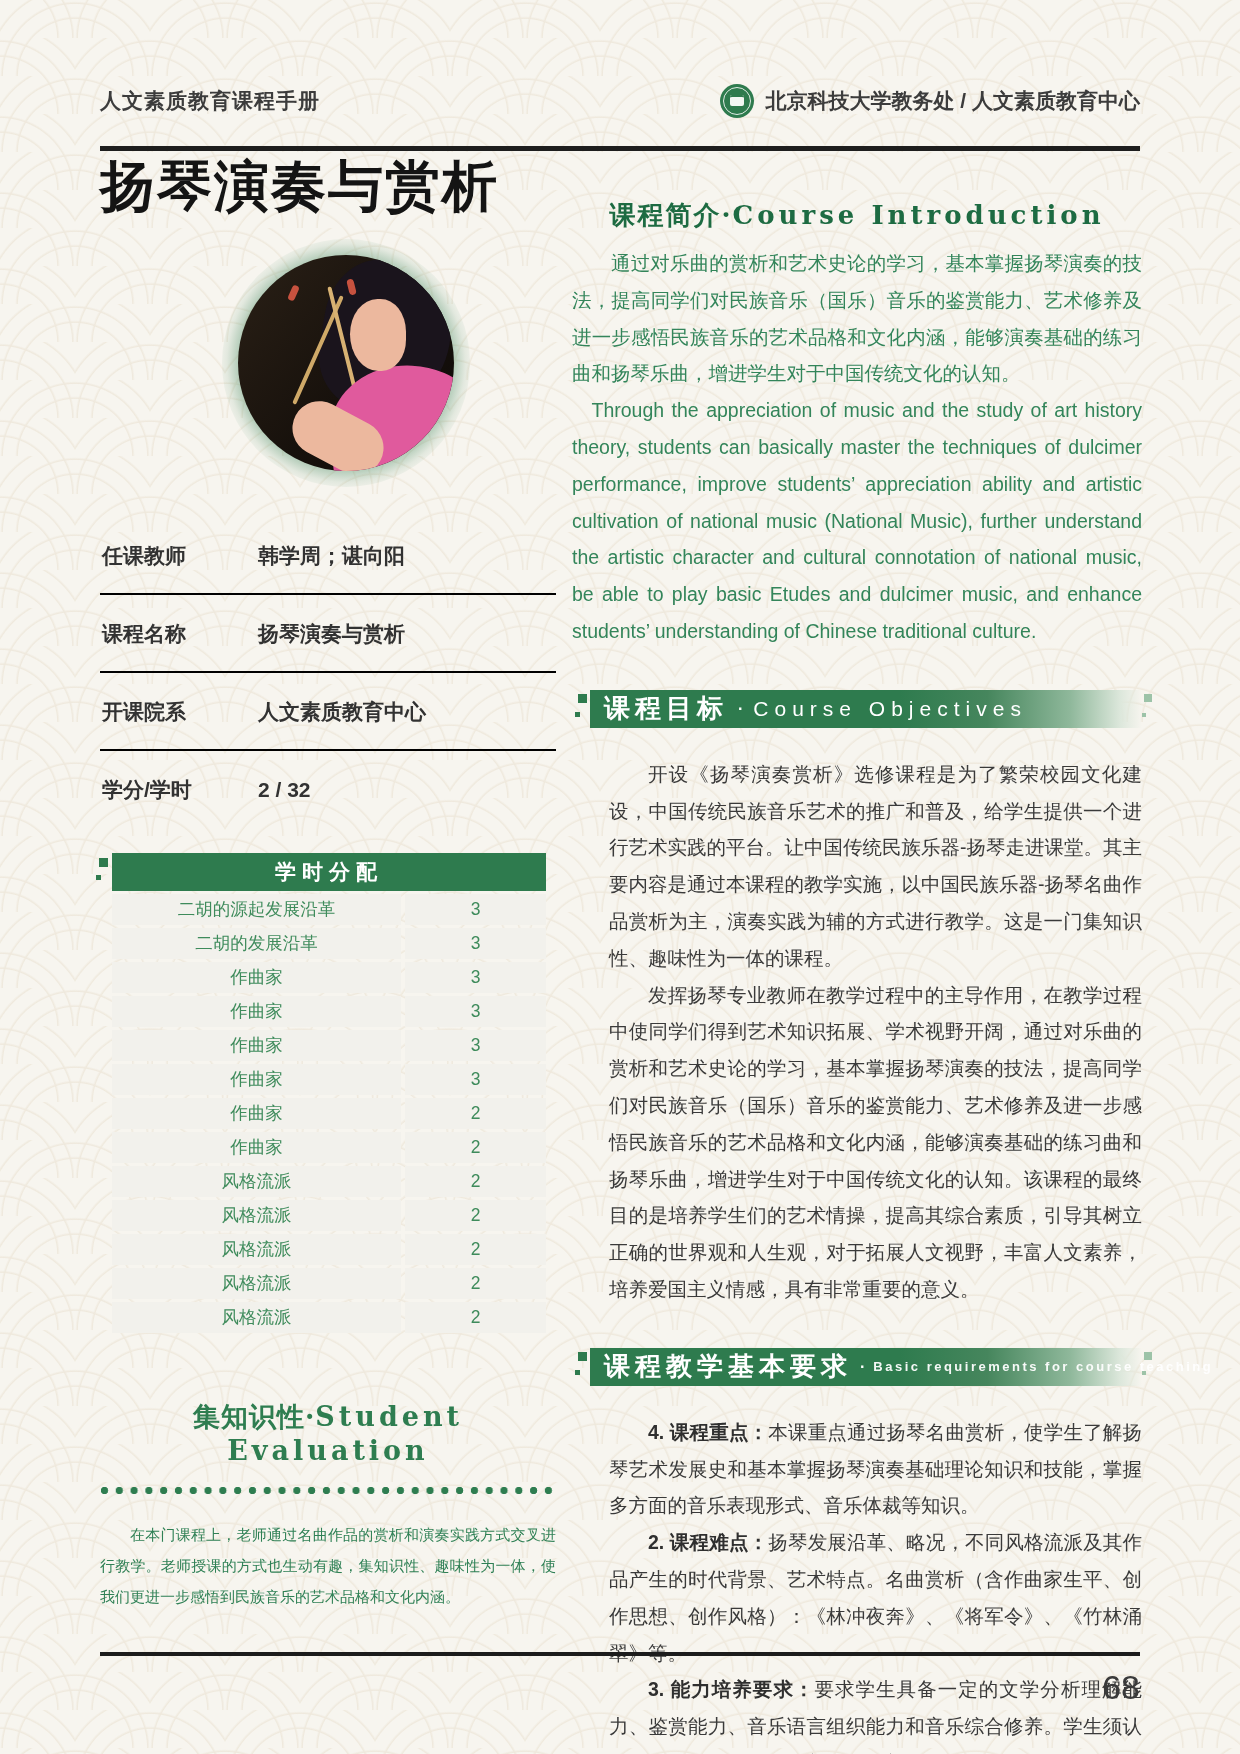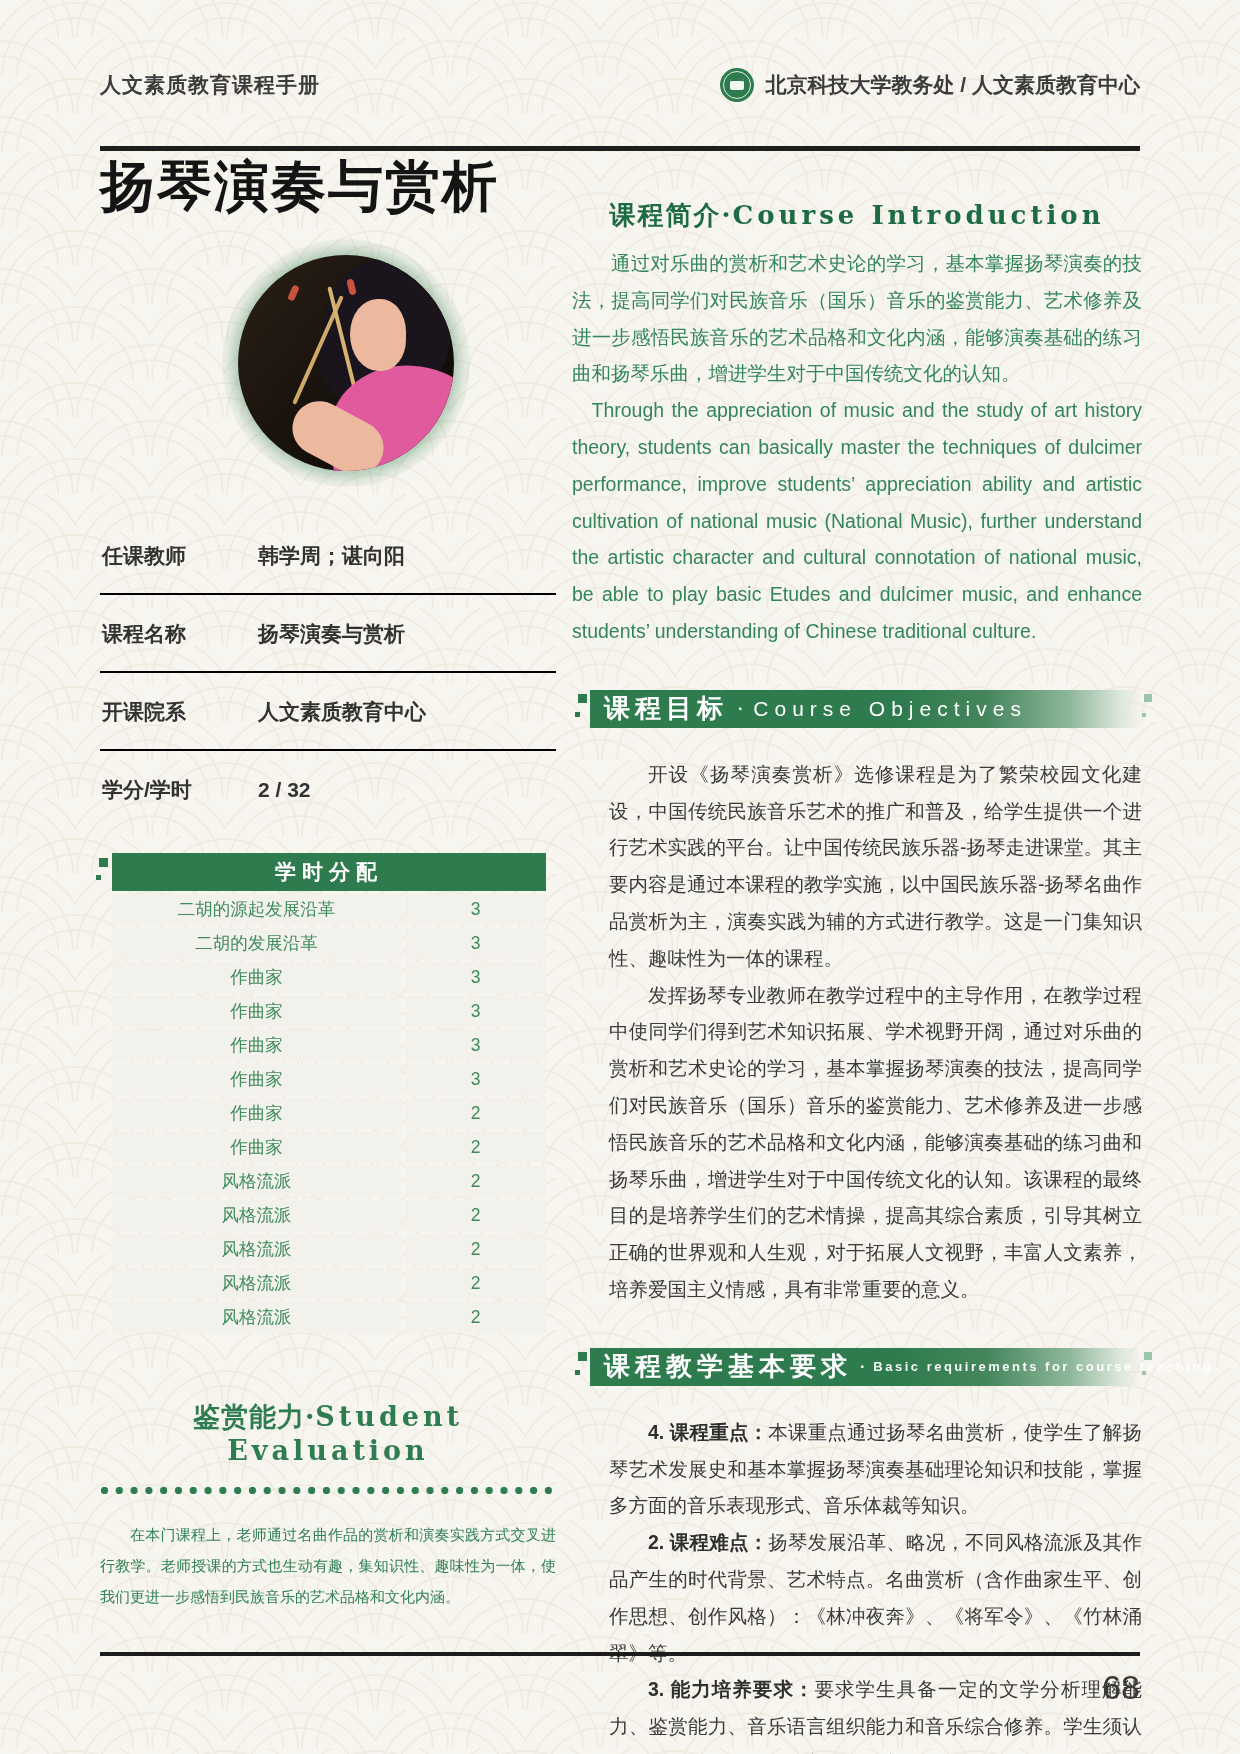--- a/index.html
+++ b/index.html
@@ -7,21 +7,21 @@
     width:1240px;height:1754px;position:relative;overflow:hidden;
     font-family:"Liberation Sans","DejaVu Sans",sans-serif;
     background-color:#f7f5ef;
     background-image:
       radial-gradient(circle at 50% 100%, rgba(0,0,0,0) 53%, #efe9dd 54%, rgba(0,0,0,0) 56%, rgba(0,0,0,0) 67%, #efe9dd 68%, rgba(0,0,0,0) 70%, rgba(0,0,0,0) 81%, #efe9dd 82%, rgba(0,0,0,0) 84%),
       radial-gradient(circle at 50% 100%, rgba(0,0,0,0) 53%, #efe9dd 54%, rgba(0,0,0,0) 56%, rgba(0,0,0,0) 67%, #efe9dd 68%, rgba(0,0,0,0) 70%, rgba(0,0,0,0) 81%, #efe9dd 82%, rgba(0,0,0,0) 84%);
     background-size:150px 76px;
     background-position:0 0,75px 38px;
   }
   
-  .header{position:absolute;top:68px;left:100px;right:100px;display:flex;justify-content:space-between;align-items:center;}
+  .header{position:absolute;top:84px;left:100px;right:100px;display:flex;justify-content:space-between;align-items:center;}
   .header-left{font-size:21px;font-weight:bold;color:#3c3c3c;letter-spacing:1px;}
   .header-right{display:flex;align-items:center;gap:11px;font-size:21px;font-weight:bold;color:#3c3c3c;}
   .logo{width:34px;height:34px;border-radius:50%;background:#2e7b4e;position:relative;flex:none;}
   .logo::before{content:"";position:absolute;inset:3px;border:1.5px solid rgba(255,255,255,.85);border-radius:50%;}
   .logo::after{content:"";position:absolute;left:10px;top:11px;width:14px;height:11px;background:#f2f7f3;border-radius:2px;box-shadow:0 3px 0 -1px #2e7b4e inset;}
   .header-rule{position:absolute;top:146px;left:100px;right:100px;height:5px;background:#1e1e1e;}
   
   .col-left{position:absolute;left:100px;top:152px;width:456px;}
   .col-right{position:absolute;left:572px;top:198px;width:570px;}
   
@@ -178,21 +178,21 @@
         <div class="cell c1">风格流派</div>
         <div class="cell c2">2</div>
       </div>
     <div class="schedule-row">
         <div class="cell c1">风格流派</div>
         <div class="cell c2">2</div>
       </div>
   </div>
 
   <div class="se-title">
-    <span>鉴赏能力</span><span>·</span><span class="en">Student Evaluation</span>
+    <span>集知识性</span><span>·</span><span class="en">Student Evaluation</span>
   </div>
   <div class="se-dots"></div>
   <p class="se-body">在本门课程上，老师通过名曲作品的赏析和演奏实践方式交叉进行教学。老师授课的方式也生动有趣，集知识性、趣味性为一体，使我们更进一步感悟到民族音乐的艺术品格和文化内涵。</p>
 </div>
 
 <div class="col-right">
   <div class="ci-title">
     <span>课程简介</span><span>·</span><span class="en">Course Introduction</span>
   </div>
   <p class="p-zh">通过对乐曲的赏析和艺术史论的学习，基本掌握扬琴演奏的技法，提高同学们对民族音乐（国乐）音乐的鉴赏能力、艺术修养及进一步感悟民族音乐的艺术品格和文化内涵，能够演奏基础的练习曲和扬琴乐曲，增进学生对于中国传统文化的认知。</p>

